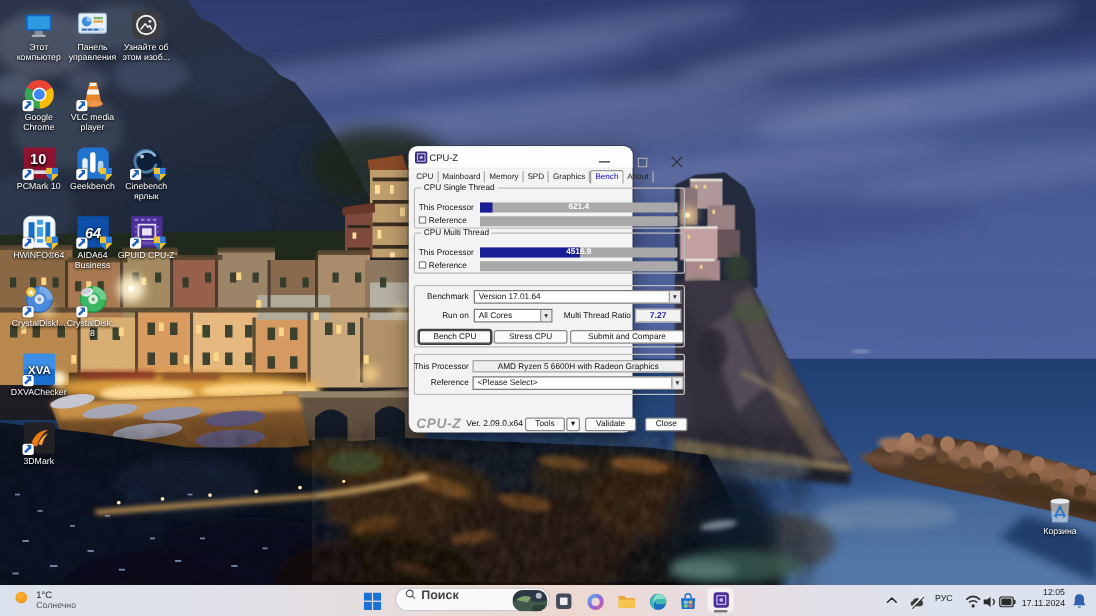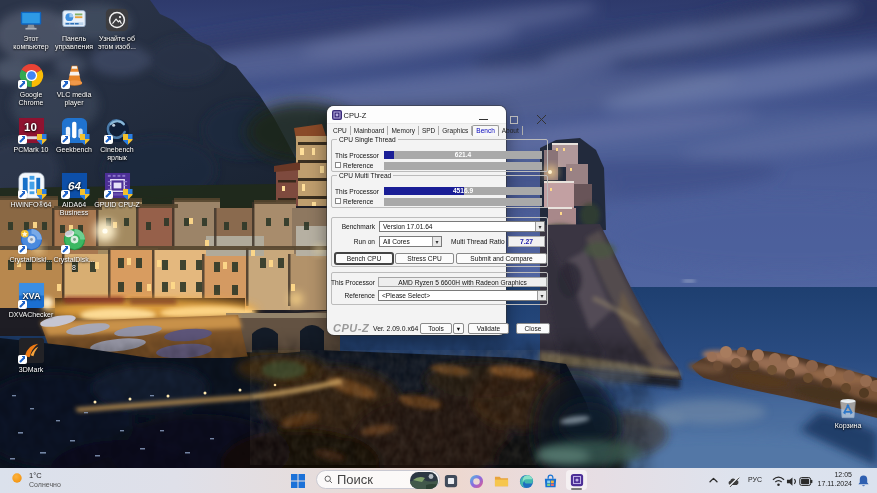--- a/index.html
+++ b/index.html
@@ -2,21 +2,21 @@
 <html><head>
 <meta charset="utf-8">
 <style>
 * { margin:0; padding:0; box-sizing:border-box; }
 html,body { width:877px; height:493px; overflow:hidden; font-family:"Liberation Sans", sans-serif; }
 #desktop { position:absolute; left:0; top:0; width:877px; height:493px; background:#701a75; }
 #bg { position:absolute; left:0; top:0; }
 .dico { position:absolute; width:74px; text-align:center; color:#fff; font-size:7px; line-height:7.5px; text-shadow:0 1px 2px rgba(0,0,0,.9), 0 0 2px rgba(0,0,0,.8); }
 .dico .ig { display:block; margin:0 auto 2px auto; position:relative; }
 
-#cpuz { position:absolute; left:327px; top:106px; width:179px; height:229px; background:#f3f3f3; border-radius:7px; box-shadow:0 6px 18px rgba(0,0,0,.45), 0 0 0 1px rgba(60,60,60,.5); font-family:"Liberation Sans", sans-serif; }
+#cpuz { position:absolute; left:327px; top:117px; width:179px; height:229px; background:#f3f3f3; border-radius:7px; box-shadow:0 6px 18px rgba(0,0,0,.45), 0 0 0 1px rgba(60,60,60,.5); font-family:"Liberation Sans", sans-serif; }
 #cpuz .titlebar { position:absolute; left:0; top:0; width:100%; height:18px; background:#fdfdfd; border-radius:7px 7px 0 0; border-bottom:1px solid #e9e9e9; }
 #cpuz .appico { position:absolute; left:5px; top:4px; }
 #cpuz .apptitle { position:absolute; left:16.5px; top:4.5px; font-size:7.5px; color:#1a1a1a; }
 #cpuz .wbtn { position:absolute; top:4px; width:12px; height:11px; text-align:center; }
 #cpuz .tabs { position:absolute; left:3px; top:20px; height:11px; white-space:nowrap; line-height:7px; }
 #cpuz .tab { display:inline-block; vertical-align:top; font-size:6.5px; line-height:7px; color:#222; padding:1px 3px; border-right:1px solid #adadad; }
 #cpuz .tab.sel { background:#f8f8f8; border:1px solid #9a9a9a; border-bottom:none; color:#0000bb; border-radius:2px 2px 0 0; padding:1px 3px 2px 3px; margin-top:-1px; }
 #cpuz .grp { position:absolute; border:1px solid #bcbcbc; border-radius:2px; }
 #cpuz .grplbl { position:absolute; left:5px; top:-4px; font-size:6.6px; color:#111; background:#f3f3f3; padding:0 2px; line-height:7px; }
 #cpuz .flbl { position:absolute; font-size:6.6px; color:#111; line-height:8px; white-space:nowrap; }
@@ -39,21 +39,21 @@
 .sc:after { content:""; position:absolute; right:1.2px; top:1.2px; width:4px; height:4px; background:linear-gradient(45deg, rgba(0,0,0,0) 50%, #1e62c8 50%); }
 .sh { position:absolute; right:-2px; bottom:-1px; width:10px; height:11px; background:conic-gradient(#2a7de0 0 25%, #f2c12e 0 50%, #2a7de0 0 75%, #f2c12e 0); clip-path:polygon(0 0, 100% 0, 100% 55%, 50% 100%, 0 55%); box-shadow:0 0 1px rgba(0,0,0,.6); }
 
 #taskbar { position:absolute; left:0; top:468px; width:877px; height:25px; background:linear-gradient(90deg, #dbe1ec 0%, #dfe0e9 20%, #e8dcd9 40%, #edd8d0 52%, #e8dde2 65%, #dde3ee 85%, #dbe2ee 100%); font-family:"Liberation Sans", sans-serif; }
 #taskbar .sun { position:absolute; left:12px; top:5px; }
 #taskbar .wtxt { position:absolute; left:29px; top:2.5px; font-size:7px; color:#222; }
 #taskbar .wtxt .t1 { display:block; font-size:7.5px; }
 #taskbar .wtxt .t2 { display:block; color:#555; margin-top:1px; }
 #taskbar svg.tbi, #taskbar .sun { position:absolute; }
 #taskbar .sun { left:12px; top:5px; }
-#taskbar .search { position:absolute; left:316px; top:2px; width:124px; height:19px; background:rgba(255,255,255,.82); border:1px solid #c9c9d2; border-radius:10px; display:flex; align-items:center; font-size:13px; color:#444; }
+#taskbar .search { position:absolute; left:316px; top:2px; width:124px; height:19px; background:rgba(255,255,255,.82); border:1px solid #c9c9d2; border-radius:10px; display:flex; align-items:flex-start; font-size:10px; color:#444;font-weight:bold; }
 #taskbar .search .spic { position:absolute; right:1px; top:1px; }
 #taskbar .activeapp { position:absolute; left:566px; top:2px; width:21px; height:20px; background:rgba(255,255,255,.55); border-radius:4px; text-align:center; }
 #taskbar .activeapp svg { margin-top:3px; }
 #taskbar .activeapp .under { position:absolute; left:5px; bottom:0px; width:11px; height:2px; border-radius:1px; background:#7a7a7a; }
 #taskbar .ruc { position:absolute; left:748px; top:8px; font-size:7px; color:#222; }
 #taskbar .clock { position:absolute; left:814px; top:3px; width:38px; text-align:right; font-size:7px; color:#222; line-height:8.5px; }
 #taskbar .clock span { display:block; }
 </style>
 </head>
 <body>

